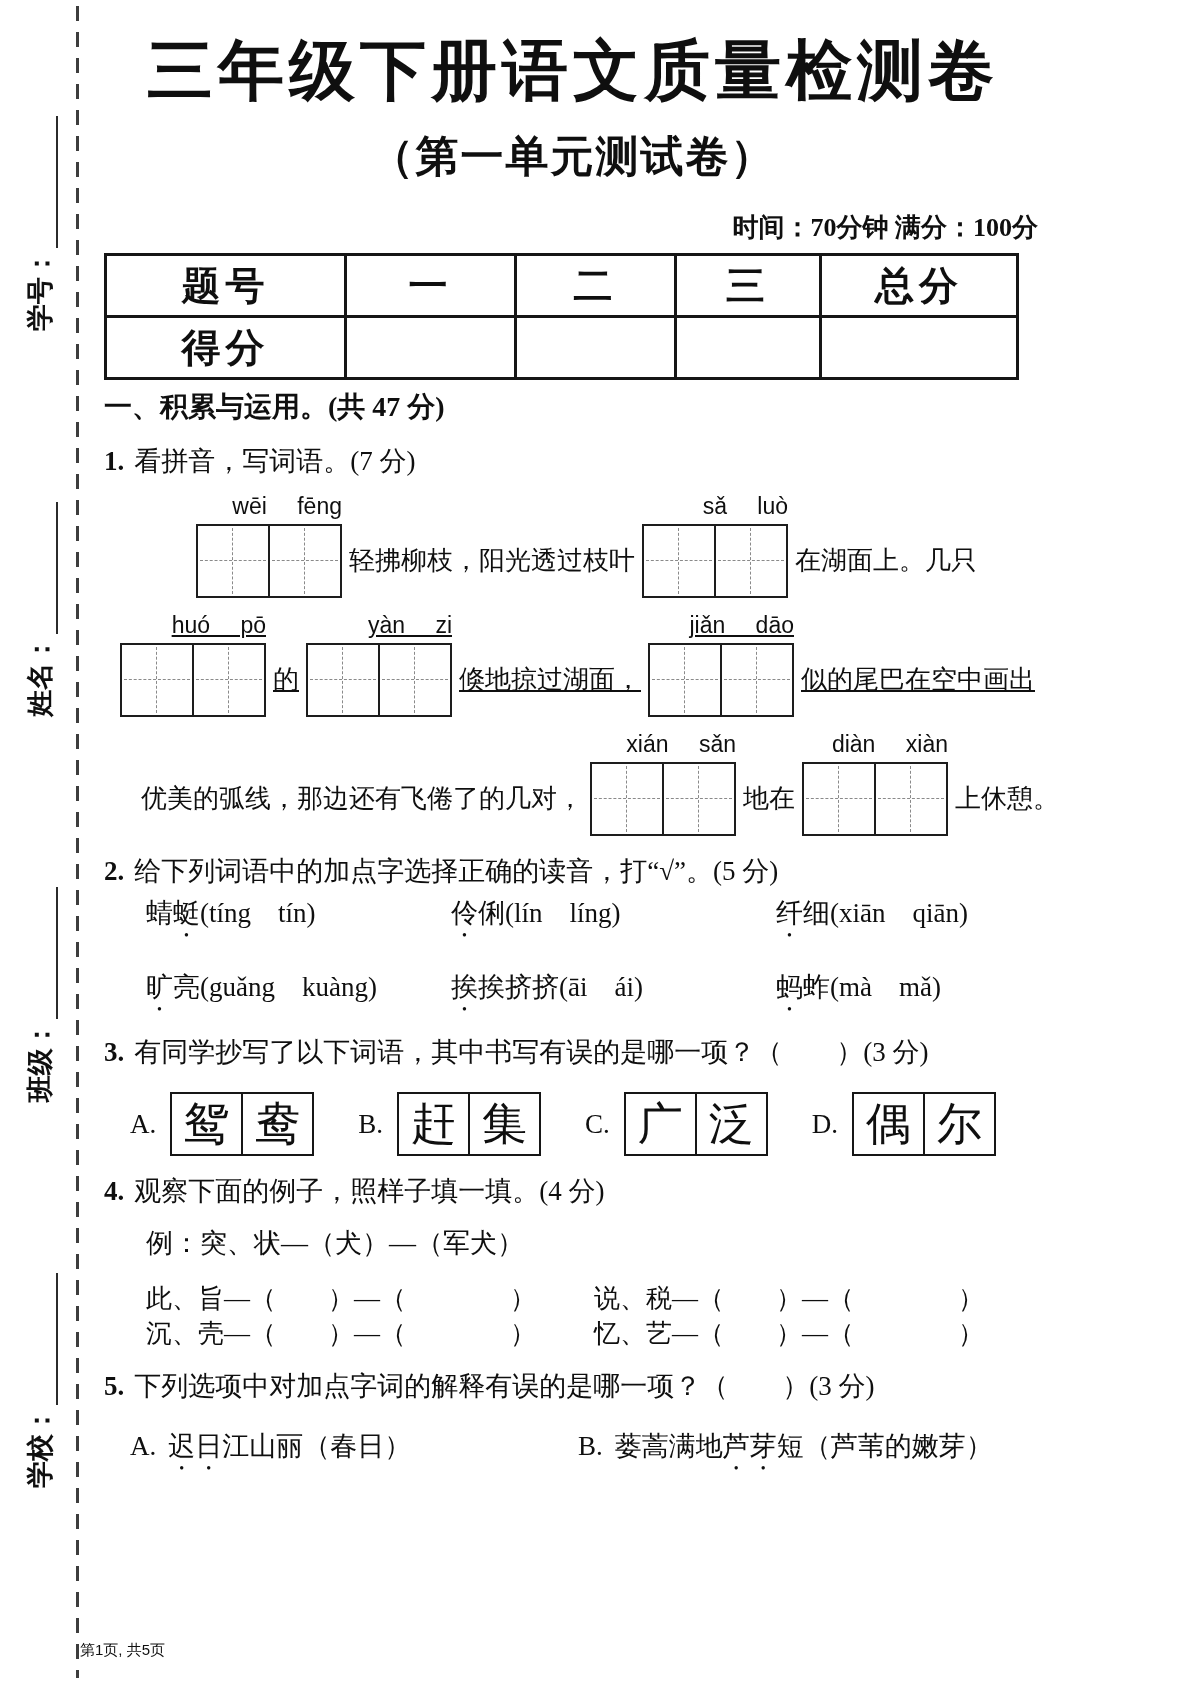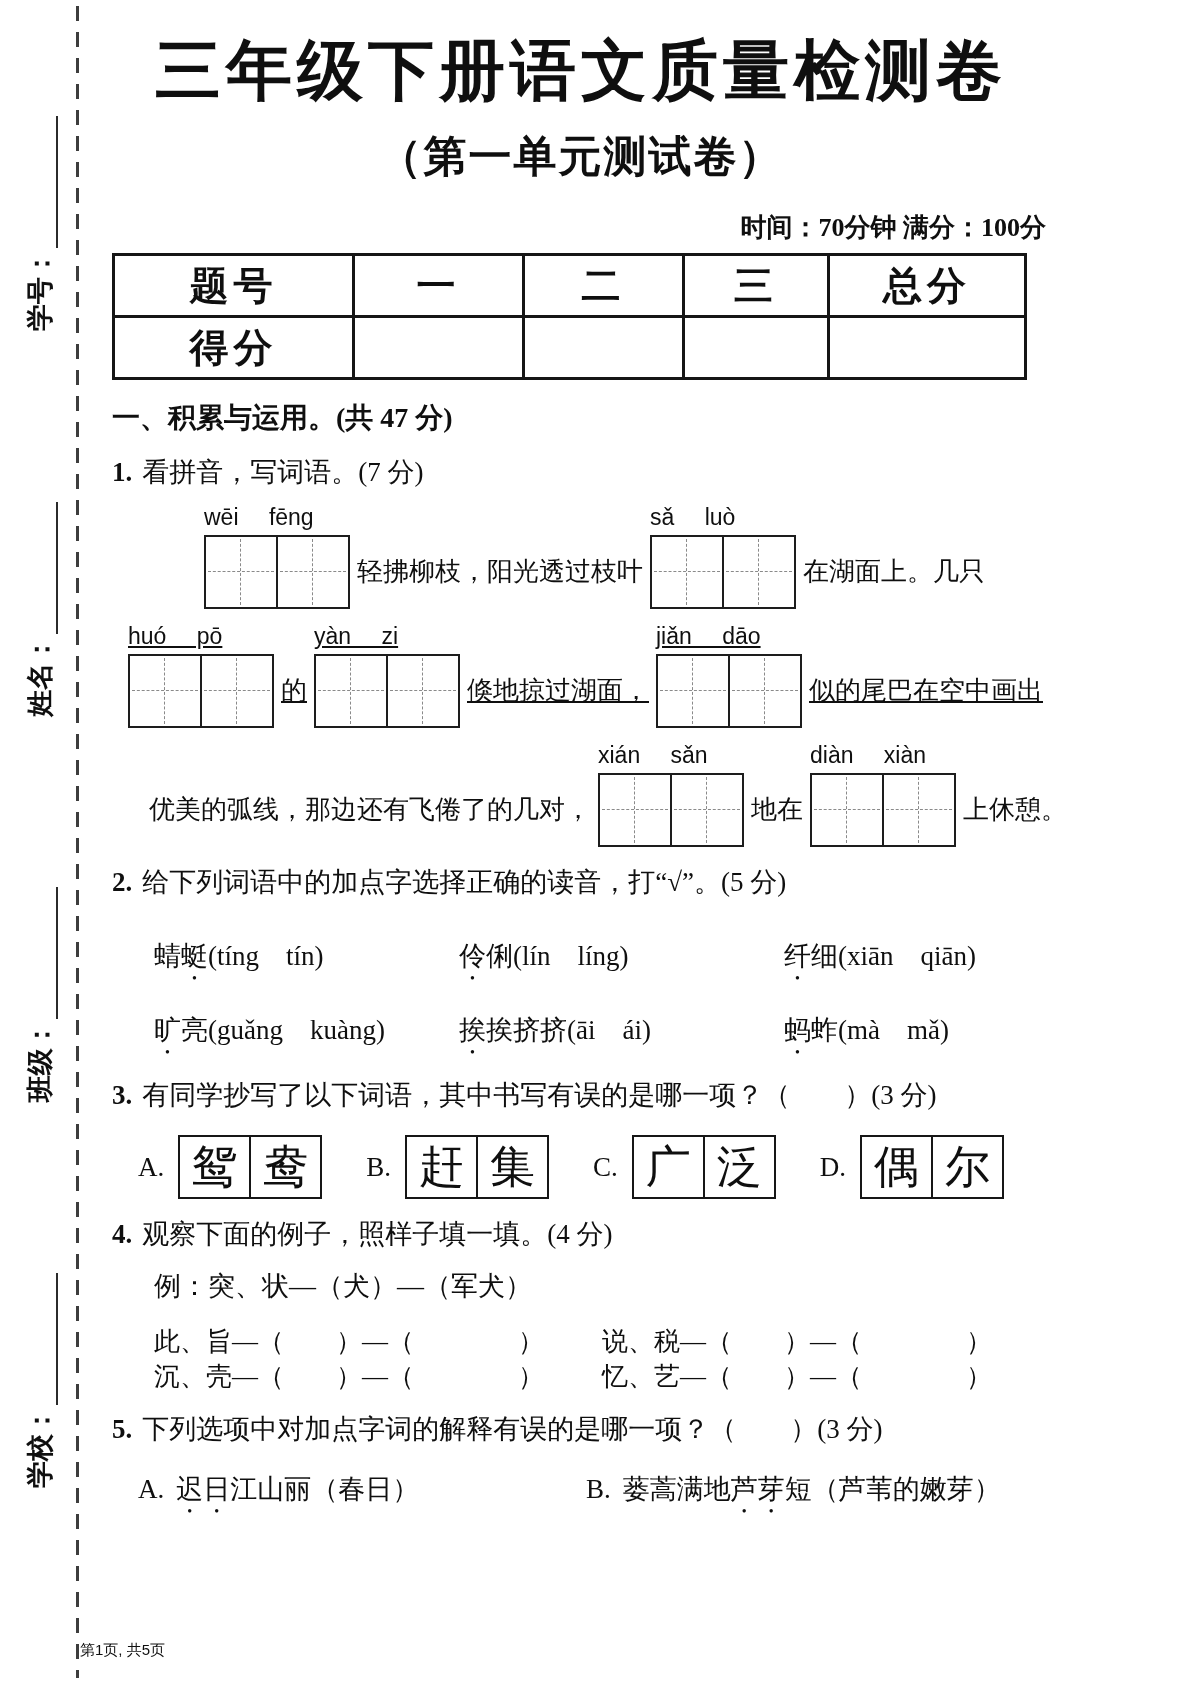--- a/index.html
+++ b/index.html
@@ -12,56 +12,56 @@
     background:repeating-linear-gradient(to bottom,#3d3d3d 0 15px,transparent 15px 26px);
   }
   .margin-info {
     position:absolute; left:22px; top:1488px; width:1372px; height:36px;
     transform-origin:0 0; transform:rotate(-90deg);
     display:flex; justify-content:space-between; align-items:flex-end;
     font-size:27px; font-weight:600;
   }
   .mgroup { display:flex; align-items:flex-end; white-space:nowrap; }
   .mblank { display:inline-block; width:132px; height:32px; border-bottom:2px solid #2b2b2b; margin-left:2px; }
-  .content { position:absolute; left:112px; top:26px; width:938px; }
+  .content { position:absolute; left:104px; top:26px; width:938px; }
   .title {
     font-family:"Liberation Sans","DejaVu Sans",sans-serif; font-weight:900;
     font-size:66px; letter-spacing:5px; text-align:center; white-space:nowrap;
   }
   .subtitle {
     font-family:"Liberation Sans","DejaVu Sans",sans-serif; font-weight:800;
     font-size:43px; text-align:center; margin-top:12px; letter-spacing:2px;
   }
   .time-info { text-align:right; font-size:26px; font-weight:700; margin-top:24px; padding-right:4px; }
   table.score { border-collapse:collapse; margin-top:8px; width:912px; table-layout:fixed; }
   table.score td {
     border:3px solid #161616; height:57px; text-align:center; vertical-align:middle;
     font-family:"Liberation Sans","DejaVu Sans",sans-serif; font-size:39px; font-weight:700; letter-spacing:5px;
   }
-  .section-title { font-size:28px; font-weight:700; margin-top:19px; }
+  .section-title { font-size:28px; font-weight:700; margin-top:8px; }
   .qline { font-size:27px; margin-top:17px; }
   .qnum { font-weight:700; margin-right:10px; }
   .q1row { display:flex; align-items:flex-end; margin-top:14px; }
   .ind1 { margin-left:92px; }
   .ind2 { margin-left:16px;text-decoration:underline; }
   .ind3 { margin-left:30px; }
-  .pblock { display:flex; flex-direction:column; align-items:flex-start; }
+  .pblock { display:flex; flex-direction:column; align-items:flex-end; }
   .pinyin {
     font-family:"Liberation Sans","DejaVu Sans",sans-serif;
     font-size:23px; word-spacing:24px; margin-bottom:4px; white-space:pre;
   }
   .wgrid { display:flex; border:2.5px solid #1d1d1d; background:#fff; }
   .wcell { width:70px; height:70px; position:relative; }
   .wcell + .wcell { border-left:2.5px solid #1d1d1d; }
   .wcell::before { content:""; position:absolute; left:2px; right:2px; top:50%; margin-top:-1px; border-top:1.6px dashed #8a8a8a; }
   .wcell::after  { content:""; position:absolute; top:2px; bottom:2px; left:50%; margin-left:-1px; border-left:1.6px dashed #8a8a8a; }
   .flow { font-size:26px; padding:0 7px 20px 7px; white-space:nowrap; }
   .q2grid {
     display:grid; grid-template-columns:305px 325px 1fr; row-gap:24px;
-    margin:36px 0 0 42px; font-size:27px; line-height:1.5;
+    margin:4px 0 0 42px; font-size:27px; line-height:1.5;
   }
   .dotted {
     -webkit-text-emphasis:filled dot; -webkit-text-emphasis-position:under right;
     text-emphasis:filled dot; text-emphasis-position:under right;
   }
   .opts { white-space:pre; }
   .q3row { display:flex; align-items:center; margin:22px 0 0 26px; font-size:27px; }
   .q3opt { display:flex; align-items:center; }
   .q3opt + .q3opt { margin-left:44px; }
   .q3letter { margin-right:14px; }

